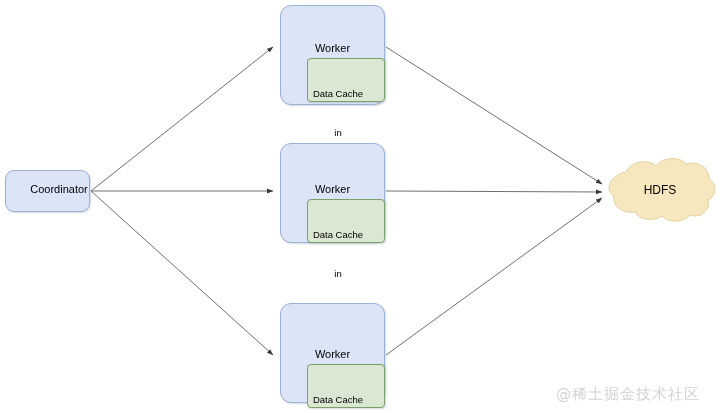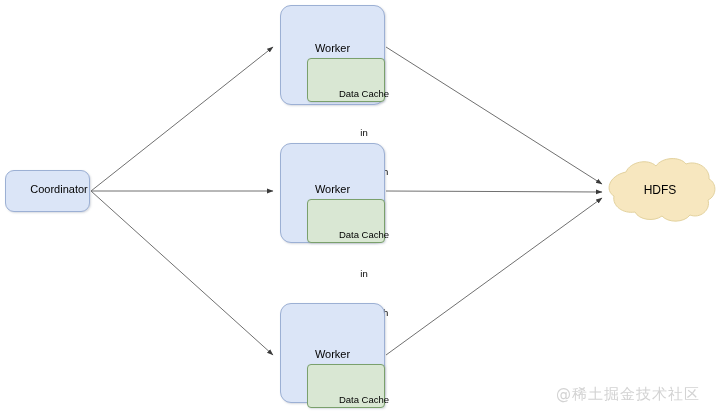--- a/index.html
+++ b/index.html
@@ -70,21 +70,21 @@
     width: 78px;
     height: 44px;
     background: #d9e7d3;
     border: 1px solid #7aa06c;
     border-radius: 4px;
     box-sizing: border-box;
     box-shadow: 1px 1px 2px rgba(120,130,150,0.28);
   }
   .cache-text {
     position: absolute;
-    left: 325px;
+    left: 299px;
     width: 78px;
     font-size: 9.5px;
     line-height: 13px;
   }
   .hdfs-text {
     position: absolute;
     left: 620px;
     top: 183px;
     width: 80px;
     font-size: 12px;

